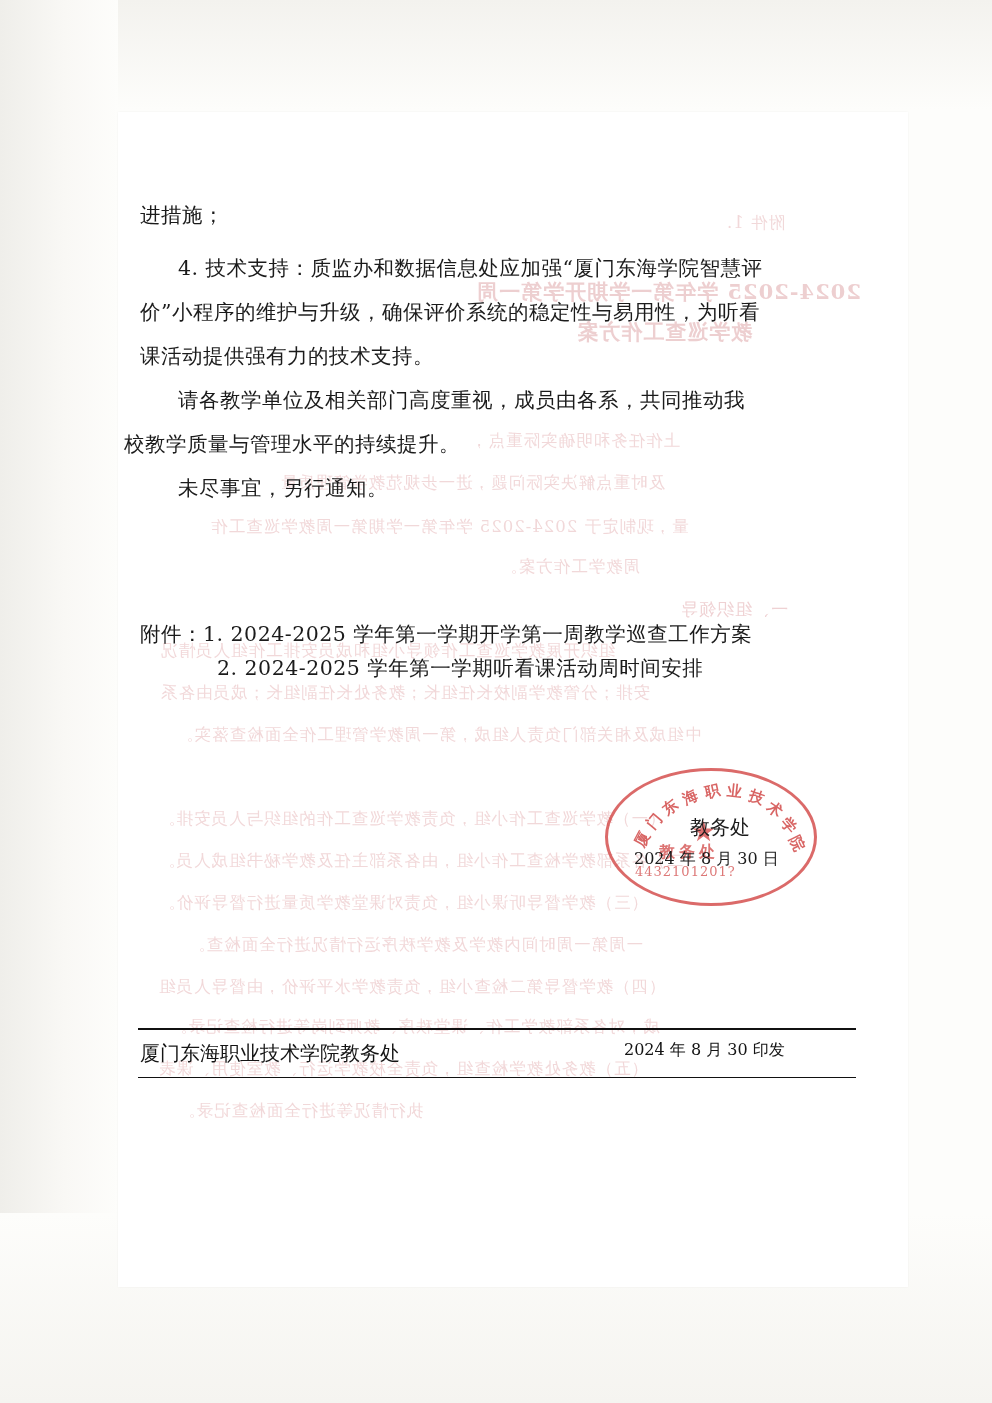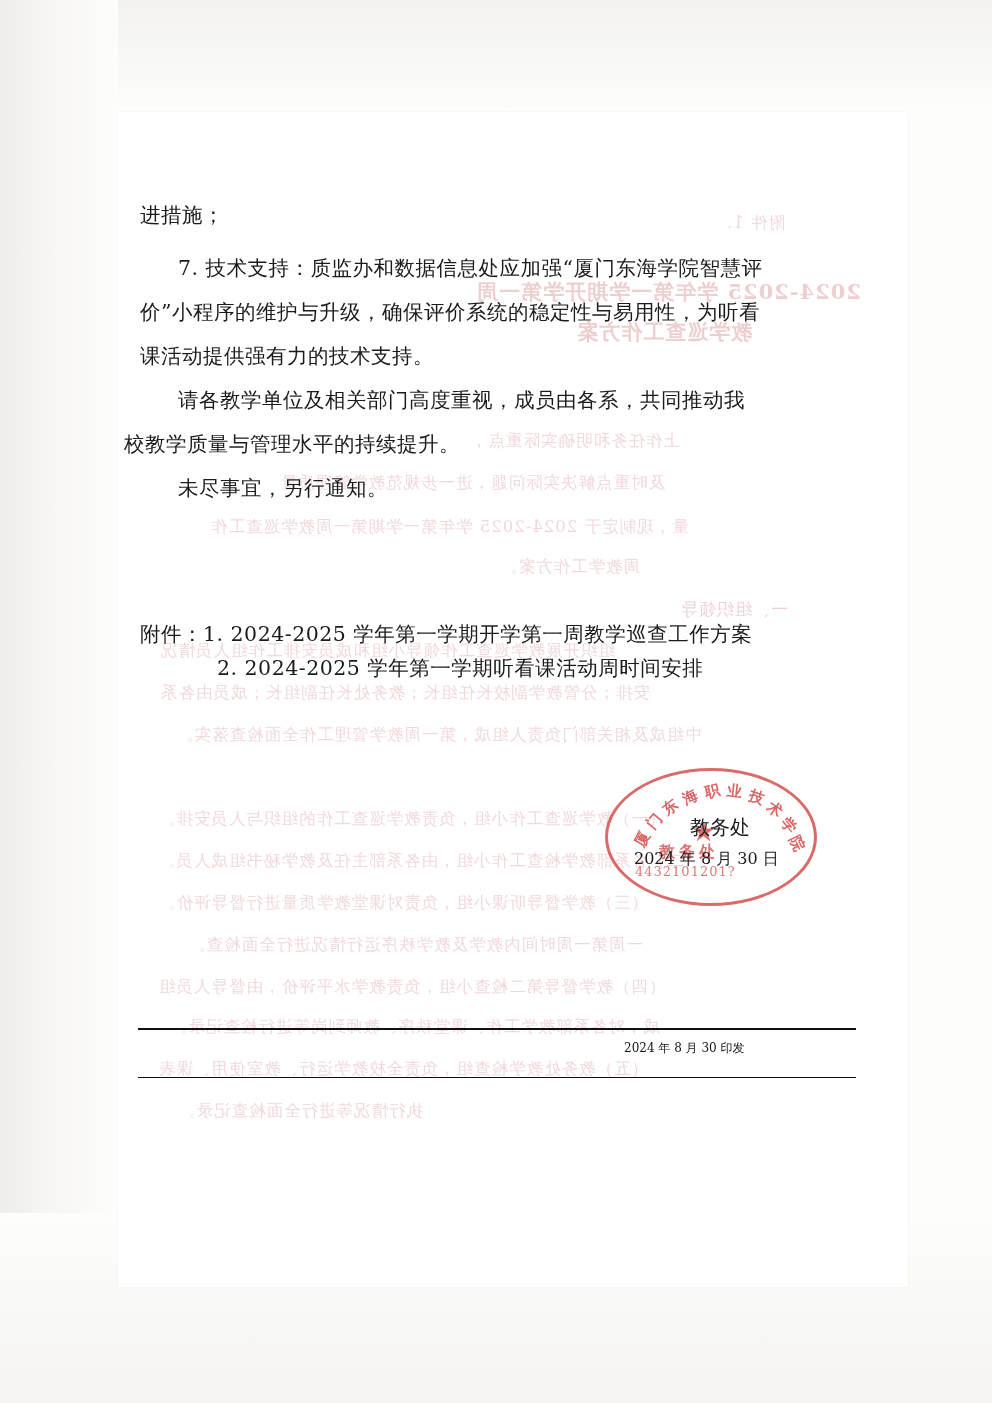--- a/index.html
+++ b/index.html
@@ -102,21 +102,21 @@
     left: 140px;
     top: 1040px;
     font-size: 20px;
     color: #141414;
     white-space: nowrap;
   }
   .footer-right {
     position: absolute;
     left: 624px;
     top: 1040px;
-    font-size: 12px;
+    font-size: 16px;
     color: #141414;
     white-space: nowrap;
   }
 
   
   .seal {
     position: absolute;
     left: 605px;
     top: 768px;
     width: 212px;
@@ -219,21 +219,21 @@
     <div class="bleed b-body" style="left:158px; top:892px;">（三）教学督导听课小组，负责对课堂教学质量进行督导评价。</div>
     <div class="bleed b-body" style="left:188px; top:934px;">一周第一周时间内教学及教学秩序运行情况进行全面检查。</div>
     <div class="bleed b-body" style="left:158px; top:976px;">（四）教学督导第二检查小组，负责教学水平评价，由督导人员组</div>
     <div class="bleed b-body" style="left:170px; top:1016px;">成，对各系部教学工作、课堂秩序、教师到岗等进行检查记录。</div>
     <div class="bleed b-body" style="left:158px; top:1058px;">（五）教务处教学检查组，负责全校教学运行、教室使用、课表</div>
     <div class="bleed b-body" style="left:178px; top:1100px;">执行情况等进行全面检查记录。</div>
   </div>
 
   <div>
     <div class="line" style="left:140px; top:205px;">进措施；</div>
-    <div class="line" style="left:178px; top:258px;">7. 技术支持：质监办和数据信息处应加强“厦门东海学院智慧评</div>
+    <div class="line" style="left:178px; top:258px;">4. 技术支持：质监办和数据信息处应加强“厦门东海学院智慧评</div>
     <div class="line" style="left:140px; top:302px;">价”小程序的维护与升级，确保评价系统的稳定性与易用性，为听看</div>
     <div class="line" style="left:140px; top:346px;">课活动提供强有力的技术支持。</div>
     <div class="line" style="left:178px; top:390px;">请各教学单位及相关部门高度重视，成员由各系，共同推动我</div>
     <div class="line" style="left:124px; top:434px;">校教学质量与管理水平的持续提升。</div>
     <div class="line" style="left:178px; top:478px;">未尽事宜，另行通知。</div>
   </div>
 
   <div>
     <div class="line" style="left:140px; top:624px;">附件：1. 2024-2025 学年第一学期开学第一周教学巡查工作方案</div>
     <div class="line" style="left:217px; top:658px;">2. 2024-2025 学年第一学期听看课活动周时间安排</div>
@@ -255,15 +255,16 @@
     </div>
     <div class="star">★</div>
     <div class="midtext">教务处</div>
     <div class="bottomtext">4432101201?</div>
   </div>
 
   <div class="sign-dept">教务处</div>
   <div class="sign-date">2024 年 8 月 30 日</div>
 
   <div class="footer-rule-top"></div>
+  <div class="footer-left">厦门东海职业技术学院教务处</div>
   <div class="footer-right">2024 年 8 月 30 印发</div>
   <div class="footer-rule-bottom"></div>
 </div>
 
 </body></html>

